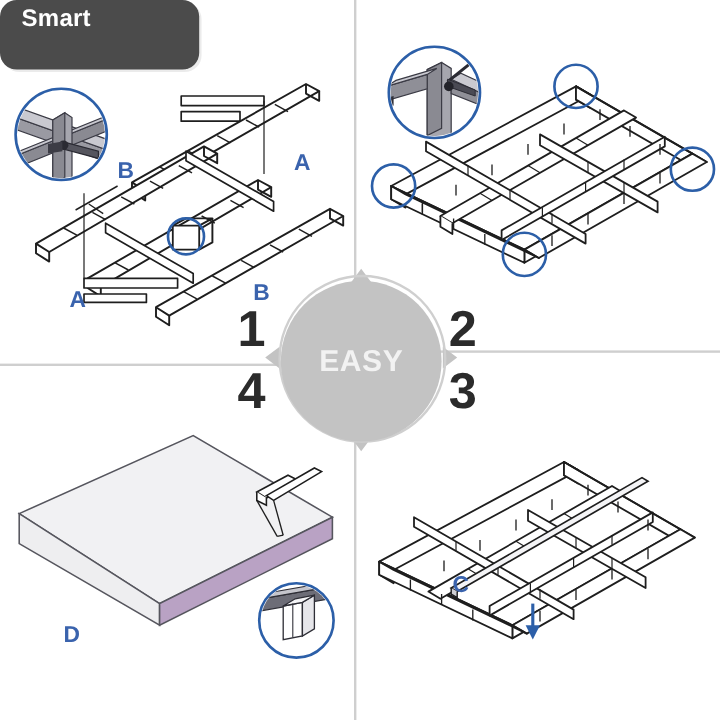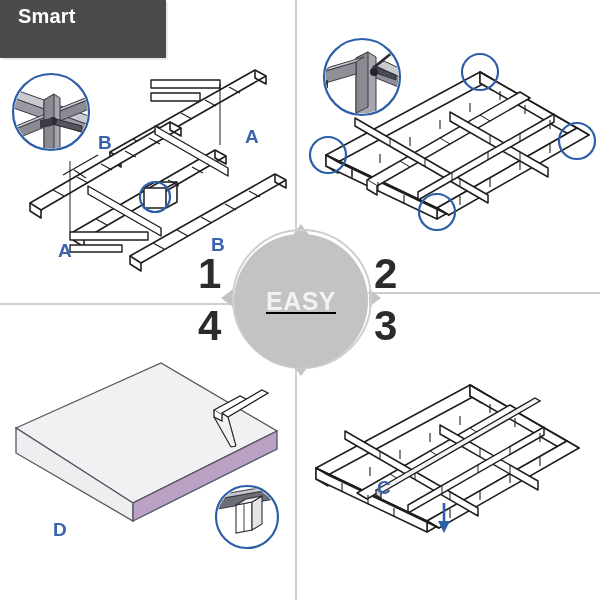--- a/index.html
+++ b/index.html
@@ -3,37 +3,37 @@
 <meta charset="utf-8">
 <style>
   html,body{margin:0;padding:0;background:#fff;}
   body{width:600px;height:600px;overflow:hidden;
        font-family:"Liberation Sans","DejaVu Sans",sans-serif;}
   #stage{position:relative;width:600px;height:600px;background:#ffffff;}
 
   
   #title-plate{position:absolute;left:0;top:0;width:166px;height:58px;
     background:#4b4b4b;box-sizing:border-box;padding:4px 0 0 18px;
-    box-shadow:2px 2px 0 rgba(0,0,0,.08);}
+    box-shadow:2px 2px 0 rgba(0,0,0,.08);border-radius:14px;}
   #title-plate .tl{display:block;color:#ffffff;font-weight:bold;
     font-size:20px;line-height:25px;letter-spacing:.2px;}
 
   
   .divider{position:absolute;background:#cfcfcf;}
   #div-v{left:295px;top:0;width:2px;height:600px;}
   #div-h-left{left:0;top:303px;width:296px;height:2px;}
   #div-h-right{left:296px;top:292px;width:304px;height:2px;}
 
   
   #medallion-wrap{position:absolute;left:225px;top:222px;width:152px;height:156px;}
   #medallion-ring{position:absolute;left:7px;top:7px;width:140px;height:140px;
     border-radius:50%;border:2px solid #cfcfcf;box-sizing:border-box;}
   #medallion{position:absolute;left:9px;top:12px;width:134px;height:134px;
     border-radius:50%;background:#c3c3c3;display:flex;flex-direction:column;
-    align-items:center;justify-content:center;text-decoration:underline;}
+    align-items:center;justify-content:center;}
   #medallion span{color:#f2f2f2;font-weight:bold;font-size:25px;
     line-height:37px;letter-spacing:.5px;}
   .nub{position:absolute;width:0;height:0;border-left:9px solid transparent;
        border-right:9px solid transparent;}
   #nub-top{left:67px;top:2px;border-bottom:12px solid #c3c3c3;}
   #nub-bot{left:67px;top:142px;border-top:12px solid #c3c3c3;}
   #nub-left{left:-4px;top:67px;border-left:none;border-right:12px solid #c3c3c3;
      border-top:9px solid transparent;border-bottom:9px solid transparent;}
   #nub-right{left:144px;top:67px;border-right:none;border-left:12px solid #c3c3c3;
      border-top:9px solid transparent;border-bottom:9px solid transparent;}

